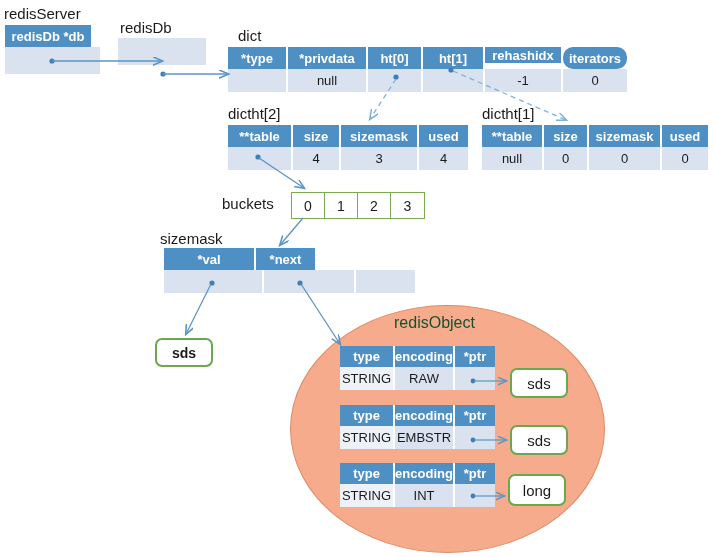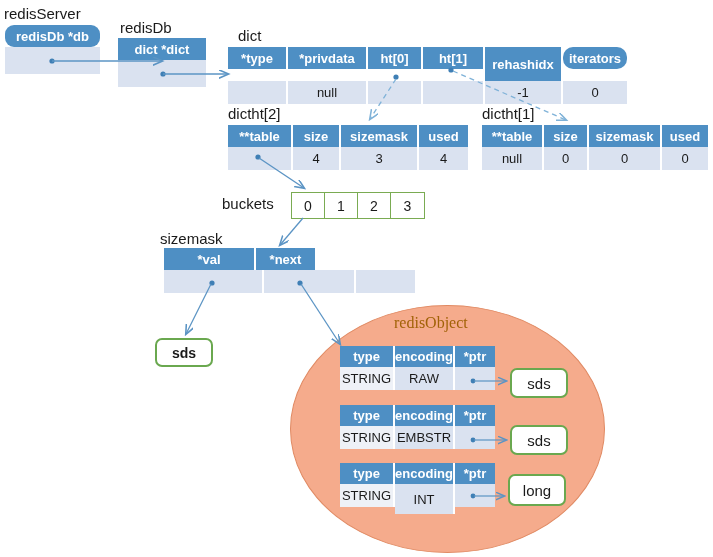--- a/index.html
+++ b/index.html
@@ -108,68 +108,64 @@
   .ellipse {
     position: absolute;
     background: #f5ab8c;
     border: 1px solid #e08a63;
     border-radius: 50%;
     box-sizing: border-box;
   }
   .ellipse-title {
     position: absolute;
     font-size: 16px;
-    color: #a16207;
+    color: #14532d;
     white-space: nowrap;
-    font-family: Liberation Serif, serif;
   }
 
   
   #wires {
     position: absolute;
     left: 0; top: 0;
     width: 713px;
     height: 557px;
     pointer-events: none;
   }
   .dot { fill: #3f7fb5; }
 </style>
 </head>
 <body>
 
 <div id="canvas">
 
   <div class="lbl" style="left:4px; top:6px;">redisServer</div>
   <div class="struct simplebox" style="left:5px; top:25px; width:95px;">
     <div class="row">
-      <div class="hdr" style="width:95px;border-radius:9px;">redisDb *db</div>
+      <div class="hdr" style="width:86px;">redisDb *db</div>
     </div>
     <div class="row">
       <div class="cell" style="width:95px;"></div>
     </div>
   </div>
 
   <div class="lbl" style="left:120px; top:20px;">redisDb</div>
   <div class="struct simplebox" style="left:118px; top:38px; width:88px;">
-    <div class="row">
-      <div class="hdr" style="width:88px;">dict *dict</div>
-    </div>
     <div class="row">
       <div class="cell" style="width:88px;"></div>
     </div>
   </div>
 
   <div class="lbl" style="left:238px; top:28px;">dict</div>
   <div class="struct" style="left:228px; top:47px; width:399px;">
     <div class="row">
       <div class="hdr" style="width:60px;height:22px;">*type</div>
       <div class="hdr" style="width:80px;height:22px;">*privdata</div>
       <div class="hdr" style="width:55px;height:22px;">ht[0]</div>
       <div class="hdr" style="width:62px;height:22px;">ht[1]</div>
-      <div class="hdr" style="width:78px;height:34px;text-align:center;">rehashidx</div>
+      <div class="hdr" style="width:78px;height:16px;text-align:center;">rehashidx</div>
       <div class="hdr" style="width:64px;height:22px;border-radius:10px;">iterators</div>
     </div>
     <div class="row">
       <div class="cell" style="width:60px;height:23px;"></div>
       <div class="cell" style="width:80px;height:23px;">null</div>
       <div class="cell" style="width:55px;height:23px;"></div>
       <div class="cell" style="width:62px;height:23px;"></div>
       <div class="cell" style="width:78px;height:23px;">-1</div>
       <div class="cell" style="width:64px;height:23px;">0</div>
     </div>
@@ -262,21 +258,21 @@
   <div class="leaf" style="left:510px; top:425px; width:58px; height:30px;">sds</div>
 
   <div class="struct" style="left:340px; top:463px; width:155px;">
     <div class="row">
       <div class="hdr" style="width:55px;height:21px;">type</div>
       <div class="hdr" style="width:60px;height:21px;">encoding</div>
       <div class="hdr" style="width:40px;height:21px;">*ptr</div>
     </div>
     <div class="row">
       <div class="cell" style="width:55px;height:23px;background:#eef1f7;">STRING</div>
-      <div class="cell" style="width:60px;height:30px;">INT</div>
+      <div class="cell" style="width:60px;height:23px;">INT</div>
       <div class="cell" style="width:40px;height:23px;"></div>
     </div>
   </div>
   <div class="leaf" style="left:508px; top:474px; width:58px; height:32px;">long</div>
 
   <svg id="wires" viewBox="0 0 713 557" xmlns="http://www.w3.org/2000/svg">
     <defs>
       <marker id="ah" markerWidth="9" markerHeight="9" refX="7" refY="3.2" orient="auto" markerUnits="strokeWidth">
         <path d="M0,0 L7.5,3.2 L0,6.4" fill="none" stroke="#5b94c4" stroke-width="1.2"></path>
       </marker>

